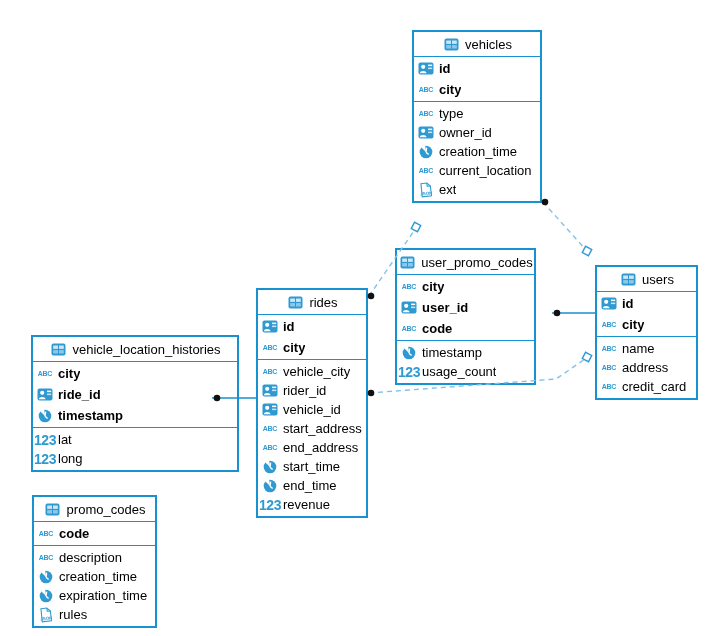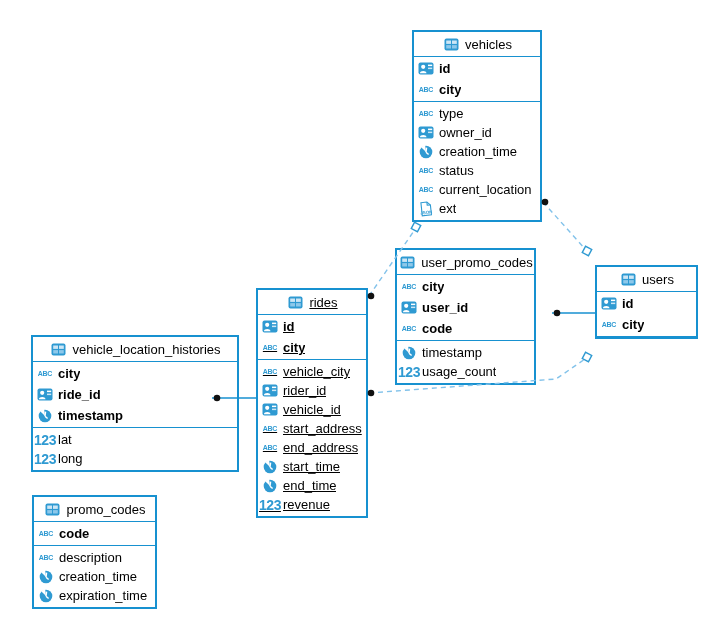--- a/index.html
+++ b/index.html
@@ -98,26 +98,20 @@
               <line x1="7" y1="7.2" x2="7.6" y2="2.6" stroke="#fff" stroke-width="1.4"></line>
               <line x1="7" y1="7.2" x2="9.6" y2="9.6" stroke="#fff" stroke-width="1.4"></line>
             </svg>
           </span>
           <span class="lbl">creation_time</span>
         </div>
         <div class="row">
           <span class="icon">
             <span class="abc">ABC</span>
           </span>
-          <span class="lbl">status</span>
-        </div>
-        <div class="row">
-          <span class="icon">
-            <span class="abc">ABC</span>
-          </span>
           <span class="lbl">current_location</span>
         </div>
         <div class="row">
           <span class="icon">
             <svg width="14" height="16" viewBox="0 0 14 16">
               <g transform="rotate(-6 7 8)">
                 <path d="M2.6 1.2 h6 l3.2 3.2 v10 h-9.2 z" fill="#fff" stroke="#2f9ad2" stroke-width="1.1"></path>
                 <path d="M8.6 1.2 v3.2 h3.2" fill="none" stroke="#2f9ad2" stroke-width="1.1"></path>
                 <text x="7" y="13" font-size="4.4" font-weight="bold" fill="#2f9ad2" text-anchor="middle" font-family="Liberation Sans, sans-serif">JSON</text>
               </g>
@@ -212,22 +206,42 @@
           </span>
           <span class="lbl">id</span>
         </div>
         <div class="row pk">
           <span class="icon">
             <span class="abc">ABC</span>
           </span>
           <span class="lbl">city</span>
         </div>
       </div>
-    </div>
-    <div class="table" style="left: 256px; top: 288px; width: 112px; text-decoration: underline;">
+      <div class="colgroup">
+        <div class="row">
+          <span class="icon">
+            <span class="abc">ABC</span>
+          </span>
+          <span class="lbl">name</span>
+        </div>
+        <div class="row">
+          <span class="icon">
+            <span class="abc">ABC</span>
+          </span>
+          <span class="lbl">address</span>
+        </div>
+        <div class="row">
+          <span class="icon">
+            <span class="abc">ABC</span>
+          </span>
+          <span class="lbl">credit_card</span>
+        </div>
+      </div>
+    </div>
+    <div class="table" style="left: 256px; top: 288px; width: 112px;">
       <div class="thead">
         <span class="icon">
           <svg width="15" height="13" viewBox="0 0 15 13">
             <rect x="0.5" y="0.5" width="14" height="12" rx="2" fill="#2f9ad2"></rect>
             <rect x="2.2" y="2.5" width="4.8" height="3.4" fill="#cde6f5"></rect>
             <rect x="8.0" y="2.5" width="4.8" height="3.4" fill="#cde6f5"></rect>
             <rect x="2.2" y="7.1" width="4.8" height="3.4" fill="#8dc8ea"></rect>
             <rect x="8.0" y="7.1" width="4.8" height="3.4" fill="#8dc8ea"></rect>
           </svg>
         </span>
@@ -427,20 +441,32 @@
         <div class="row">
           <span class="icon">
             <svg width="14" height="14" viewBox="0 0 14 14">
               <circle cx="7" cy="7" r="6.3" fill="#2f9ad2"></circle>
               <path d="M7 7 L2.2 2.2 A6.8 6.8 0 0 1 6.2 0.4 Z" fill="#fff"></path>
               <line x1="7" y1="7.2" x2="7.6" y2="2.6" stroke="#fff" stroke-width="1.4"></line>
               <line x1="7" y1="7.2" x2="9.6" y2="9.6" stroke="#fff" stroke-width="1.4"></line>
             </svg>
           </span>
           <span class="lbl">expiration_time</span>
+        </div>
+        <div class="row">
+          <span class="icon">
+            <svg width="14" height="16" viewBox="0 0 14 16">
+              <g transform="rotate(-6 7 8)">
+                <path d="M2.6 1.2 h6 l3.2 3.2 v10 h-9.2 z" fill="#fff" stroke="#2f9ad2" stroke-width="1.1"></path>
+                <path d="M8.6 1.2 v3.2 h3.2" fill="none" stroke="#2f9ad2" stroke-width="1.1"></path>
+                <text x="7" y="13" font-size="4.4" font-weight="bold" fill="#2f9ad2" text-anchor="middle" font-family="Liberation Sans, sans-serif">JSON</text>
+              </g>
+            </svg>
+          </span>
+          <span class="lbl">rules</span>
         </div>
       </div>
     </div>
     <svg width="705" height="636" class="wires">
       <polyline points="369,296 416,228" fill="none" stroke="#82c2ea" stroke-width="1.4" stroke-dasharray="5,4"></polyline>
       <rect x="412.5" y="223.5" width="7" height="7" fill="#ffffff" stroke="#2f9ad2" stroke-width="1.4" transform="rotate(28 416 227)"></rect>
       <circle cx="371" cy="296" r="3.3" fill="#111111"></circle>
       <polyline points="543,202 586,250" fill="none" stroke="#82c2ea" stroke-width="1.4" stroke-dasharray="5,4"></polyline>
       <rect x="583.5" y="247.5" width="7" height="7" fill="#ffffff" stroke="#2f9ad2" stroke-width="1.4" transform="rotate(28 587 251)"></rect>
       <circle cx="545" cy="202" r="3.3" fill="#111111"></circle>

